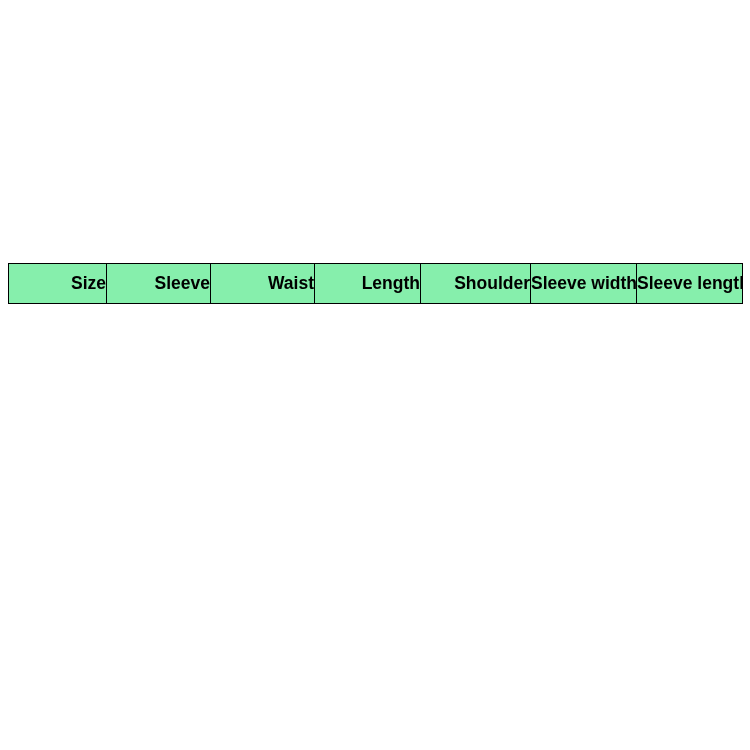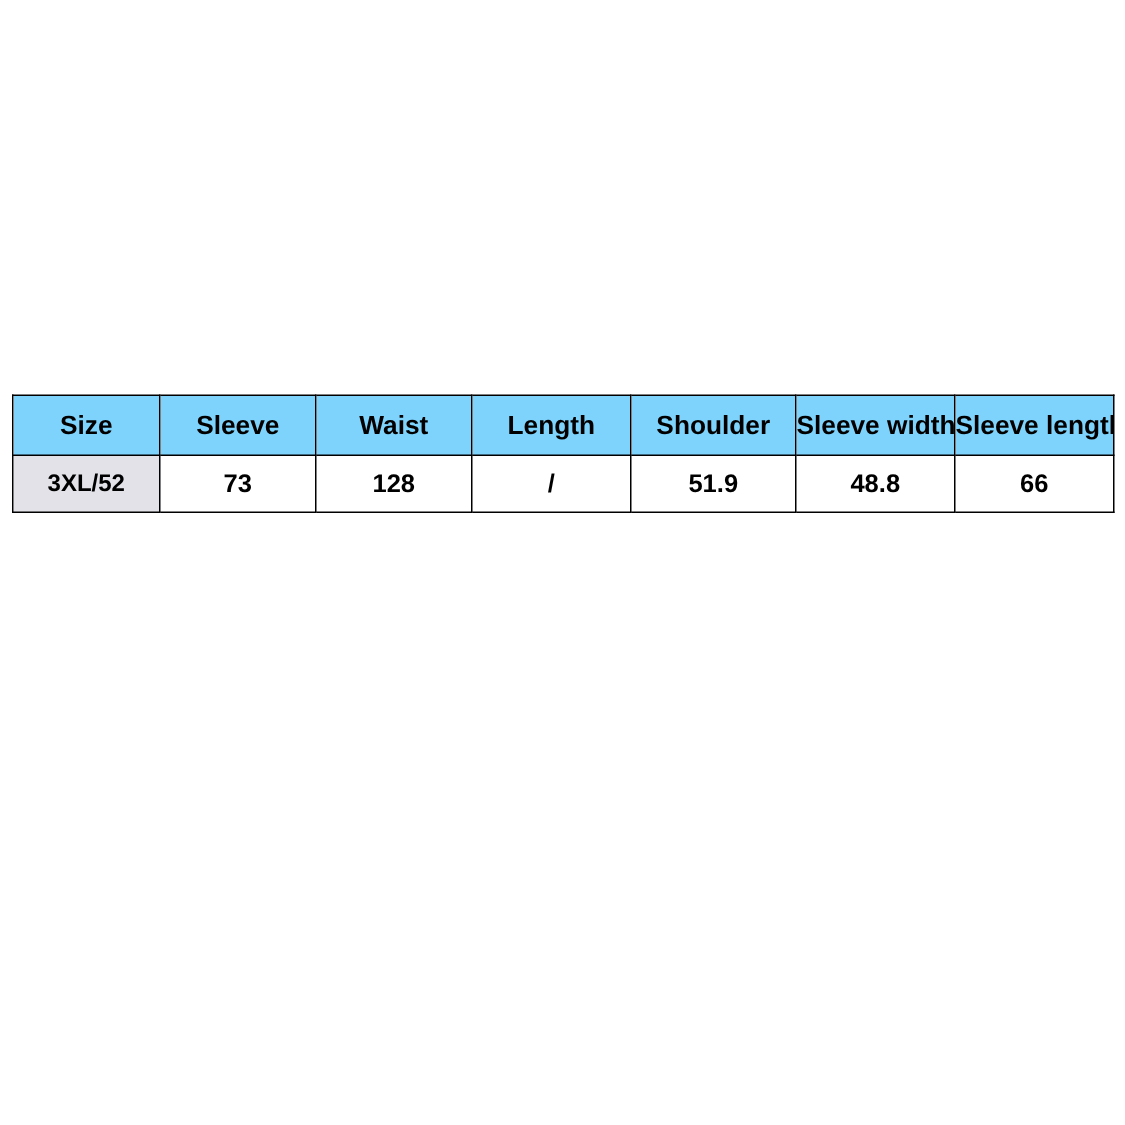--- a/index.html
+++ b/index.html
@@ -39,21 +39,22 @@
     color: #000000;
     padding: 0;
     height: 37px;
     font-size: 17px;
     white-space: nowrap;
     overflow: hidden;
   }
   table.size-table thead th {
     height: 39px;
     font-size: 17.5px;
-    background: #7dd3fc;
+    background: #86efac;
+    text-align: right;
   }
   table.size-table tbody td.size-cell {
     background: #e2e2e8;
     font-size: 16px;
   }
   
   col.c0 { width: 98px; }
   col.c1 { width: 104px; }
   col.c2 { width: 104px; }
   col.c3 { width: 106px; }
@@ -82,25 +83,16 @@
           <th>Size</th>
           <th>Sleeve</th>
           <th>Waist</th>
           <th>Length</th>
           <th>Shoulder</th>
           <th class="hdr-small">Sleeve width</th>
           <th class="hdr-small">Sleeve length</th>
         </tr>
       </thead>
       <tbody>
-        <tr>
-          <td class="size-cell">3XL/52</td>
-          <td>73</td>
-          <td>128</td>
-          <td>/</td>
-          <td>51.9</td>
-          <td>48.8</td>
-          <td>66</td>
-        </tr>
       </tbody>
     </table>
   </div>
 </div>
 
 </body></html>

